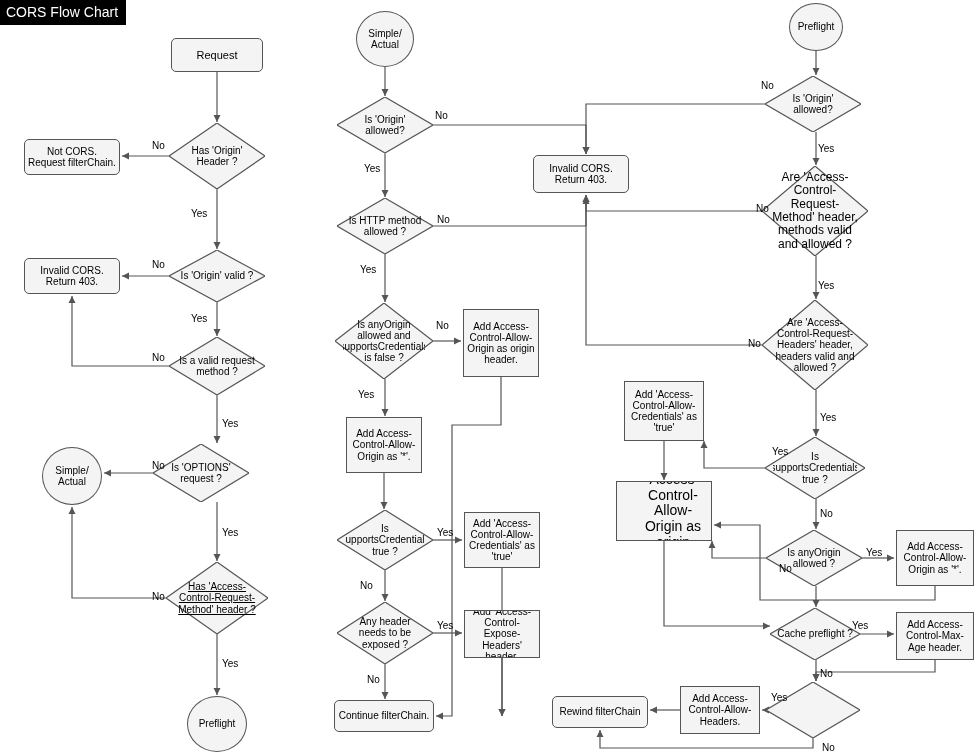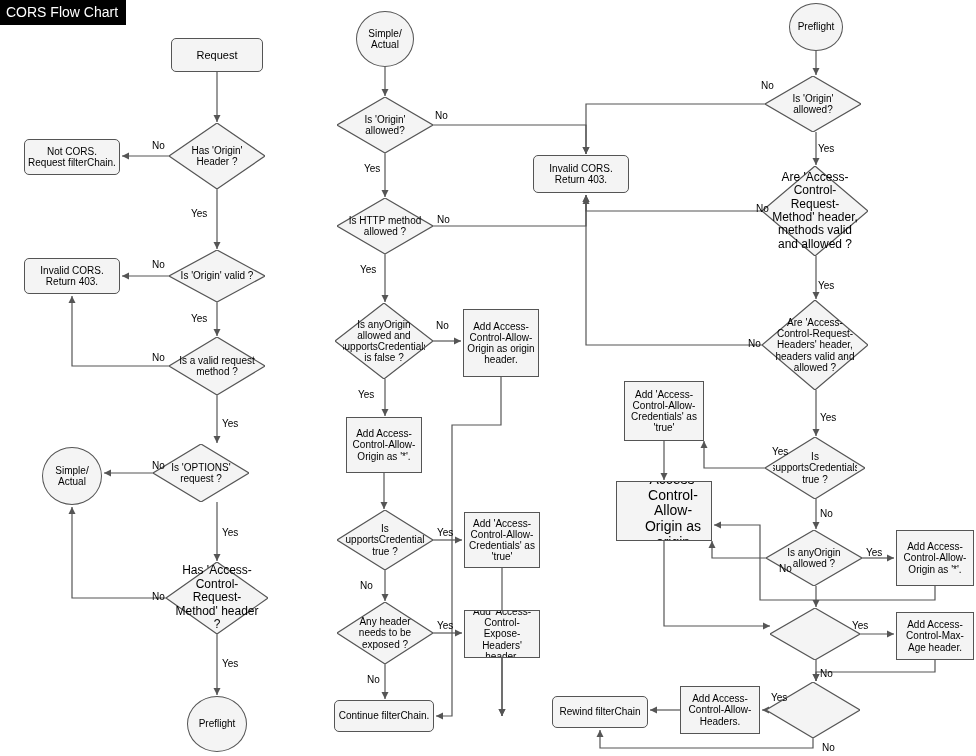--- a/index.html
+++ b/index.html
@@ -177,21 +177,21 @@
       <svg class="diamond-shape" viewBox="0 0 96 58" preserveAspectRatio="none">
         <polygon points="48,0 96,29 48,58 0,29" fill="#f4f4f4" stroke="#555555" stroke-width="1.2"></polygon>
       </svg>
       <div class="diamond-label" style="font-size: 10px;">Is 'OPTIONS' request ?</div>
     </div>
     <div class="node ellipse" style="left: 42px; top: 447px; width: 60px; height: 58px; font-size: 10px;">Simple/ Actual</div>
     <div class="diamond-wrap" style="left: 166px; top: 562px; width: 102px; height: 72px;">
       <svg class="diamond-shape" viewBox="0 0 102 72" preserveAspectRatio="none">
         <polygon points="51,0 102,36 51,72 0,36" fill="#f4f4f4" stroke="#555555" stroke-width="1.2"></polygon>
       </svg>
-      <div class="diamond-label" style="font-size: 12px;">Has 'Access-Control-Request-Method' header ?</div>
+      <div class="diamond-label" style="font-size: 10px; text-decoration: underline;">Has 'Access-Control-Request-Method' header ?</div>
     </div>
     <div class="node ellipse" style="left: 187px; top: 696px; width: 60px; height: 56px; font-size: 10px;">Preflight</div>
     <div class="node ellipse" style="left: 356px; top: 11px; width: 58px; height: 56px; font-size: 10px;">Simple/ Actual</div>
     <div class="diamond-wrap" style="left: 337px; top: 97px; width: 96px; height: 56px;">
       <svg class="diamond-shape" viewBox="0 0 96 56" preserveAspectRatio="none">
         <polygon points="48,0 96,28 48,56 0,28" fill="#f4f4f4" stroke="#555555" stroke-width="1.2"></polygon>
       </svg>
       <div class="diamond-label" style="font-size: 10px;">Is 'Origin' allowed?</div>
     </div>
     <div class="node round" style="left: 533px; top: 155px; width: 96px; height: 38px; font-size: 10px;">Invalid CORS. Return 403.</div>
@@ -255,20 +255,21 @@
       <svg class="diamond-shape" viewBox="0 0 96 56" preserveAspectRatio="none">
         <polygon points="48,0 96,28 48,56 0,28" fill="#f4f4f4" stroke="#555555" stroke-width="1.2"></polygon>
       </svg>
       <div class="diamond-label" style="font-size: 10px;">Is anyOrigin allowed  ?</div>
     </div>
     <div class="node rect" style="left: 896px; top: 530px; width: 78px; height: 56px; font-size: 10px;">Add Access-Control-Allow-Origin as '*'.</div>
     <div class="diamond-wrap" style="left: 770px; top: 608px; width: 90px; height: 52px;">
       <svg class="diamond-shape" viewBox="0 0 90 52" preserveAspectRatio="none">
         <polygon points="45,0 90,26 45,52 0,26" fill="#f4f4f4" stroke="#555555" stroke-width="1.2"></polygon>
       </svg>
+      <div class="diamond-label" style="font-size: 10px;">Cache preflight ?</div>
     </div>
     <div class="node rect" style="left: 896px; top: 612px; width: 78px; height: 48px; font-size: 10px;">Add Access-Control-Max-Age header.</div>
     <div class="diamond-wrap" style="left: 766px; top: 682px; width: 94px; height: 56px;">
       <svg class="diamond-shape" viewBox="0 0 94 56" preserveAspectRatio="none">
         <polygon points="47,0 94,28 47,56 0,28" fill="#f4f4f4" stroke="#555555" stroke-width="1.2"></polygon>
       </svg>
     </div>
     <div class="node rect" style="left: 680px; top: 686px; width: 80px; height: 48px; font-size: 10px;">Add Access-Control-Allow-Headers.</div>
     <div class="node round" style="left: 552px; top: 696px; width: 96px; height: 32px; font-size: 10px;">Rewind filterChain</div>
     <div class="edge-label" style="left: 152px; top: 140px; font-size: 10px;">No</div>

